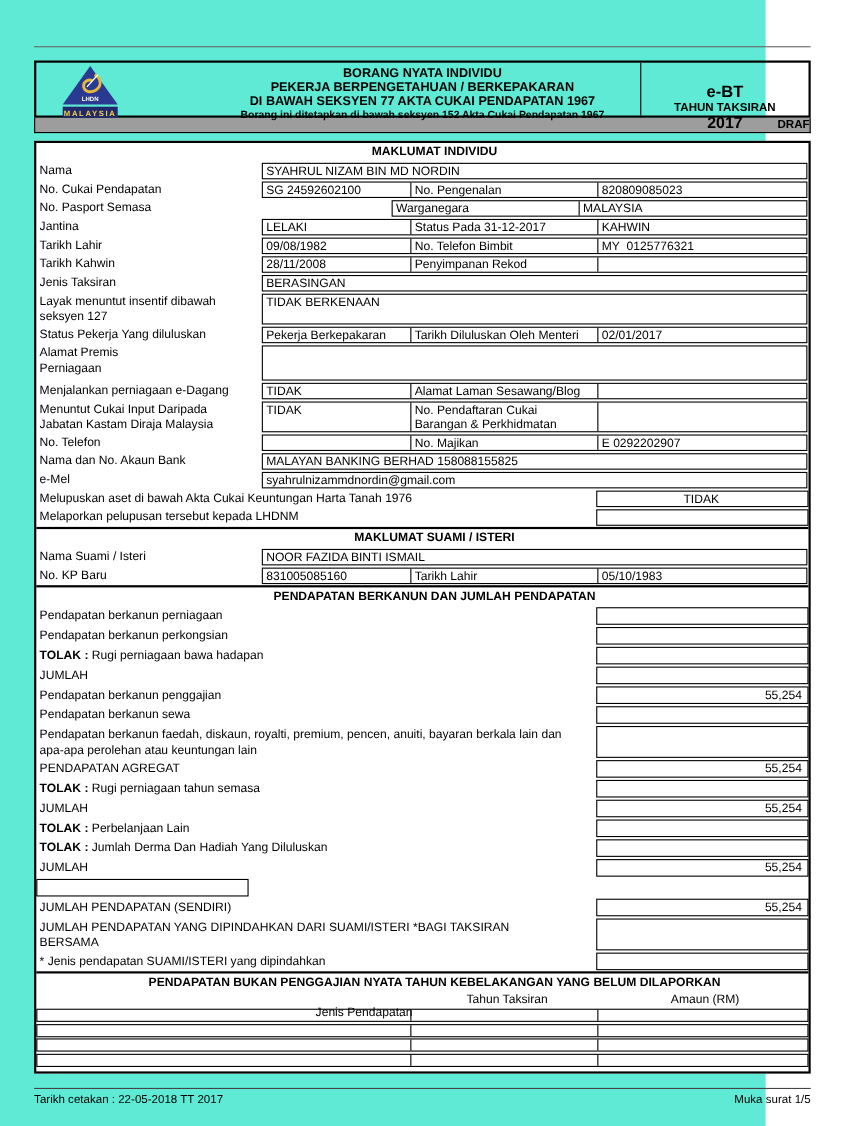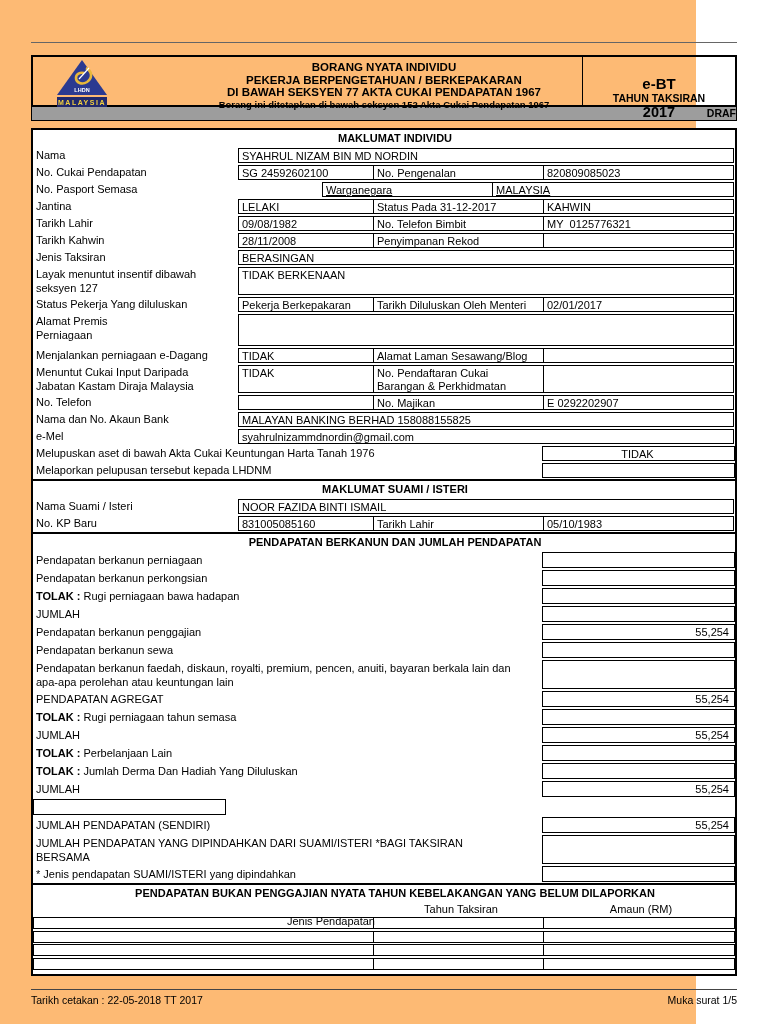--- a/index.html
+++ b/index.html
@@ -1,18 +1,18 @@
 <!DOCTYPE html>
 <html><head>
 <meta charset="utf-8">
 <style>
   * { box-sizing: border-box; margin: 0; padding: 0; }
   body { margin: 0; background: #ffffff; }
   .page {
-    width: 696px; height: 1024px; background: #fdba74; position: relative;
+    width: 696px; height: 1024px; background: #5eead4; position: relative;
     font-family: "Liberation Sans", sans-serif; color: #000;
   }
   .content { position: absolute; left: 31px; top: 0; width: 706px; }
 
   .top-rule { margin-top: 42px; border-top: 1.5px solid #666; }
 
   
   .header-box { margin-top: 12px; border: 2px solid #000; height: 52px; position: relative; }
   .logo-wrap { position: absolute; left: 22px; top: 2px; }
   .titles { position: absolute; left: 0; right: 0; top: 4px; text-align: center; }
@@ -30,21 +30,21 @@
   
   .main-box { margin-top: 7px; border: 2.5px solid #000; background: #fff; }
   .section-header { text-align: center; font-weight: bold; font-size: 11px; height: 17px; line-height: 17px; padding-left: 22px; }
   .section-divider { border-top: 2.5px solid #000; }
 
   .row { display: flex; height: 17px; }
   .row.tall30 { height: 30px; }
   .row.tall34 { height: 34px; }
   .lbl { width: 205px; padding: 2px 0 0 3px; font-size: 11px; line-height: 13.5px; white-space: pre-line; }
   .strip { flex: 1; display: flex; border: 1.5px solid #000; margin: 1px 1px 1px 0; }
-  .strip.nobox1 { margin-left: 84px; text-decoration: underline; }
+  .strip.nobox1 { margin-left: 118px; }
   .cell { font-size: 11px; line-height: 12.5px; padding: 1px 0 0 3px; white-space: pre-line; overflow: hidden; }
   .cell.v1 { width: 135px; border-right: 1.5px solid #000; }
   .cell.mid { width: 170px; border-right: 1.5px solid #000; }
   .cell.v2 { flex: 1; }
   .cell.full { flex: 1; }
   .strip.nobox1 .cell.mid { width: 170px; }
 
   .row-wide { display: flex; height: 17px; }
   .lbl-wide { flex: 1; padding: 2px 0 0 3px; font-size: 11px; line-height: 13.5px; }
   .amt-box { width: 193px; border: 1.5px solid #000; margin: 1px 0; font-size: 11px;

